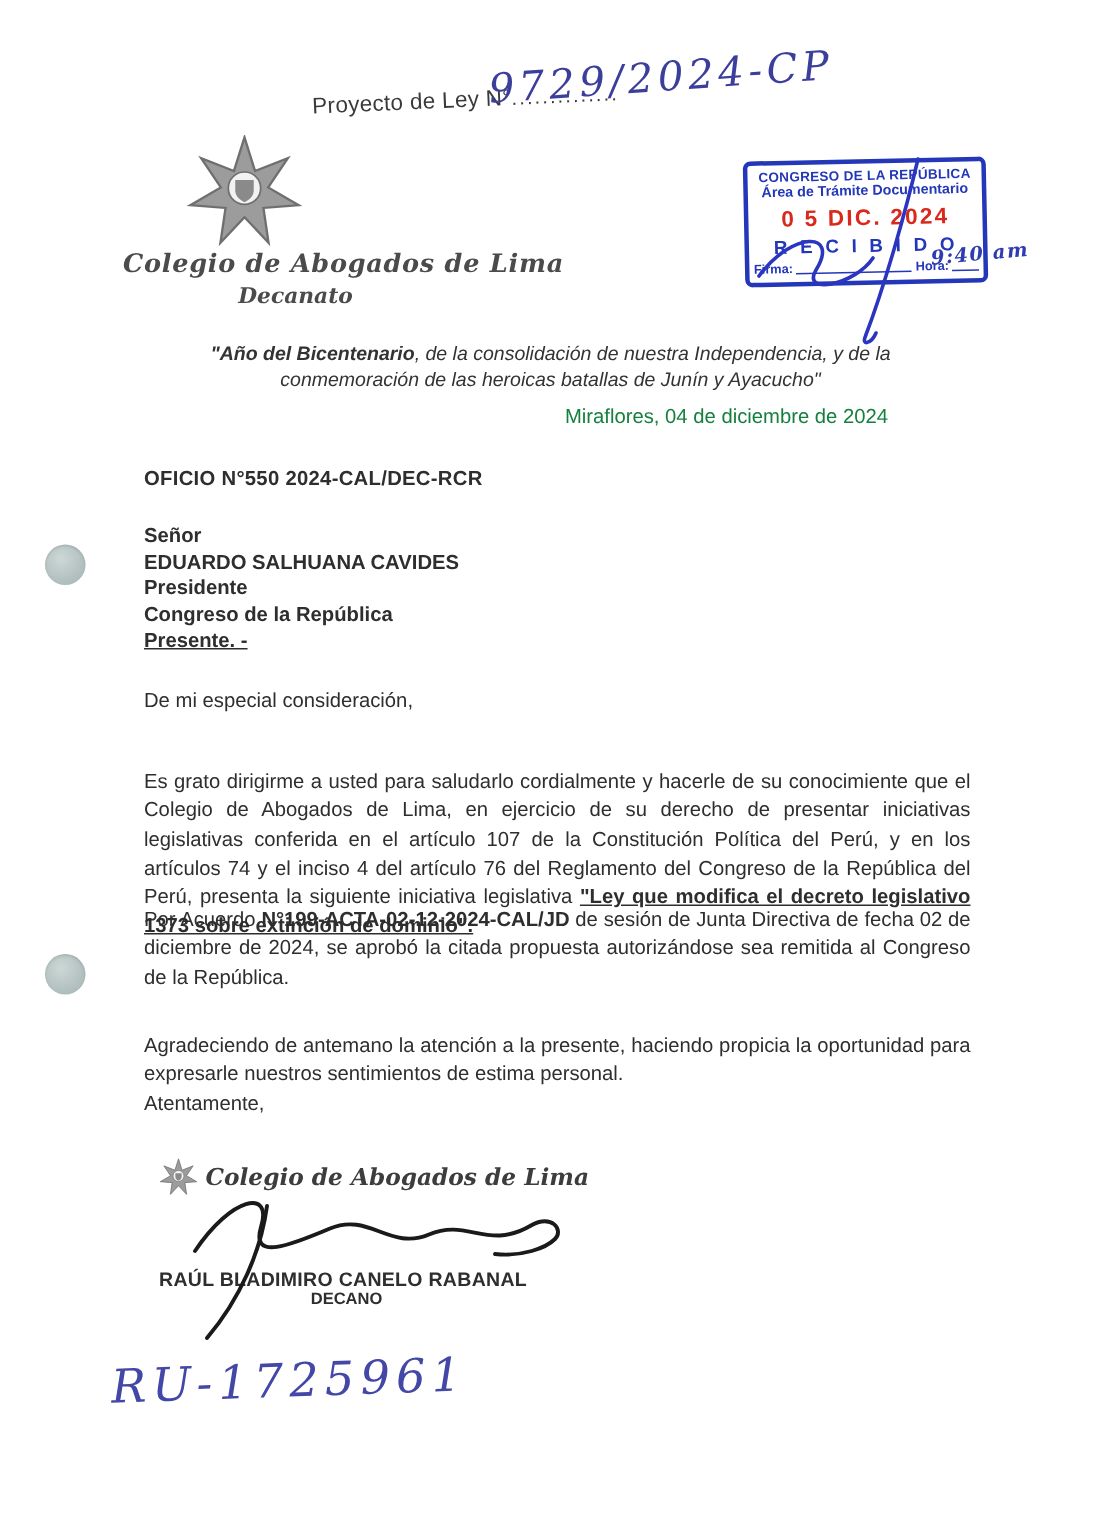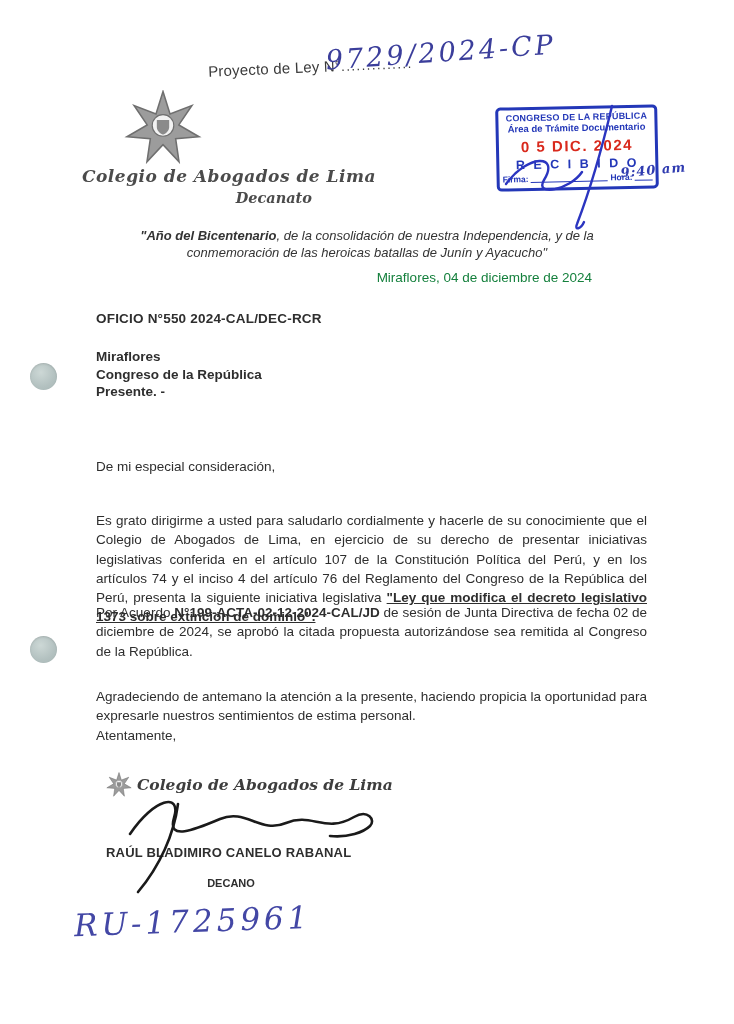--- a/index.html
+++ b/index.html
@@ -19,21 +19,21 @@
   }
   
   .letterhead{position:absolute;top:90px;left:82px;width:230px;text-align:center;}
   .lh-star{display:block;margin:0 auto 2px 42px;}
   .lh-script{
     font-family:"DejaVu Serif",serif;font-style:italic;font-weight:bold;
     font-size:17px;color:#4b4b4b;white-space:nowrap;letter-spacing:.5px;
   }
   .lh-office{
     font-family:"DejaVu Serif",serif;font-style:italic;font-weight:bold;
-    font-size:14.5px;color:#4b4b4b;margin-top:3px;text-align:right;
+    font-size:14.5px;color:#4b4b4b;margin-top:3px;
   }
   
   .stamp{
     position:absolute;top:106px;left:496px;width:150px;
     border:3px solid #2337b8;border-radius:5px;padding:3px 3px 4px;
     text-align:center;color:#2337b8;transform:rotate(-1.2deg);background:rgba(255,255,255,.0);
   }
   .stamp-l1{font-size:9px;font-weight:bold;letter-spacing:.2px;white-space:nowrap;}
   .stamp-l2{font-size:9.5px;font-weight:600;white-space:nowrap;}
   .stamp-date{font-size:15px;font-weight:bold;color:#d9291c;letter-spacing:1.5px;margin:4px 0 3px;white-space:nowrap;}
@@ -50,40 +50,40 @@
   
   .motto{
     position:absolute;top:228px;left:117px;width:500px;text-align:center;
     font-style:italic;font-size:13px;line-height:16.5px;color:#333;
   }
   .motto b{font-weight:bold;}
   .dateline{position:absolute;top:270px;right:142px;font-size:13.5px;color:#15803d;}
   
   .oficio{position:absolute;top:311px;left:96px;font-size:13.5px;font-weight:bold;letter-spacing:.2px;text-align:right;}
   .addressee{position:absolute;top:348px;left:96px;font-size:13.5px;font-weight:bold;line-height:17.5px;}
-  .addressee .presente{}
+  .addressee .presente{text-decoration:underline;}
   
   .greeting{position:absolute;top:459px;left:96px;font-size:13.5px;}
   .para{position:absolute;left:96px;width:551px;font-size:13.5px;line-height:19.3px;text-align:justify;}
   .p1{top:511px;}
   .p2{top:603px;}
   .p3{top:671px;margin-top:16px;}
   .closing{position:absolute;top:728px;left:96px;font-size:13.5px;}
   .emph{font-weight:bold;text-decoration:underline;}
   .bold{font-weight:bold;}
   
   .sigblock{position:absolute;top:772px;left:106px;width:320px;}
   .sig-script-row{display:flex;align-items:center;gap:5px;}
   .sig-script{
     font-family:"DejaVu Serif",serif;font-style:italic;font-weight:bold;
     font-size:15.5px;color:#3d3d3d;white-space:nowrap;
   }
   .sig-svg{position:absolute;top:14px;left:14px;}
   .sig-name{margin-top:48px;font-size:13px;font-weight:bold;letter-spacing:.2px;white-space:nowrap;}
-  .sig-title{width:250px;text-align:center;font-size:11px;font-weight:bold;margin-top:17px;}
+  .sig-title{width:250px;text-align:center;font-size:11px;font-weight:bold;margin-top:0px;}
   
   .regnum{
     position:absolute;top:903px;left:74px;font-family:"DejaVu Serif",serif;font-style:italic;
     font-size:31px;color:#4347a5;letter-spacing:4px;transform:rotate(-2deg);font-weight:500;
   }
   
   .hole{
     position:absolute;width:27px;height:27px;border-radius:50%;
     background:radial-gradient(circle at 40% 35%, #cdd8d6 0%, #b3c1c0 60%, #a7b6b5 100%);
     box-shadow:inset 0 1px 2px rgba(0,0,0,.12);
@@ -141,21 +141,23 @@
 
   <div class="motto">
     <b>"Año del Bicentenario</b><span>, de la consolidación de nuestra Independencia, y de la conmemoración de las heroicas batallas de Junín y Ayacucho"</span>
   </div>
 
   <div class="dateline">Miraflores, 04 de diciembre de 2024</div>
 
   <div class="oficio">OFICIO N°550 2024-CAL/DEC-RCR</div>
 
   <div class="addressee">
-    <div>Miraflores</div>
+    <div>Señor</div>
+    <div>EDUARDO SALHUANA CAVIDES</div>
+    <div>Presidente</div>
     <div>Congreso de la República</div>
     <div class="presente">Presente. -</div>
   </div>
 
   <div class="greeting">De mi especial consideración,</div>
 
   <div class="para p1">
     <span>Es grato dirigirme a usted para saludarlo cordialmente y hacerle de su conocimiente que el Colegio de Abogados de Lima, en ejercicio de su derecho de presentar iniciativas legislativas conferida en el artículo 107 de la Constitución Política del Perú, y en los artículos 74 y el inciso 4 del artículo 76 del Reglamento del Congreso de la República del Perú, presenta la siguiente iniciativa legislativa </span><span class="emph">"Ley que modifica el decreto legislativo 1373 sobre extinción de dominio".</span>
   </div>
 

